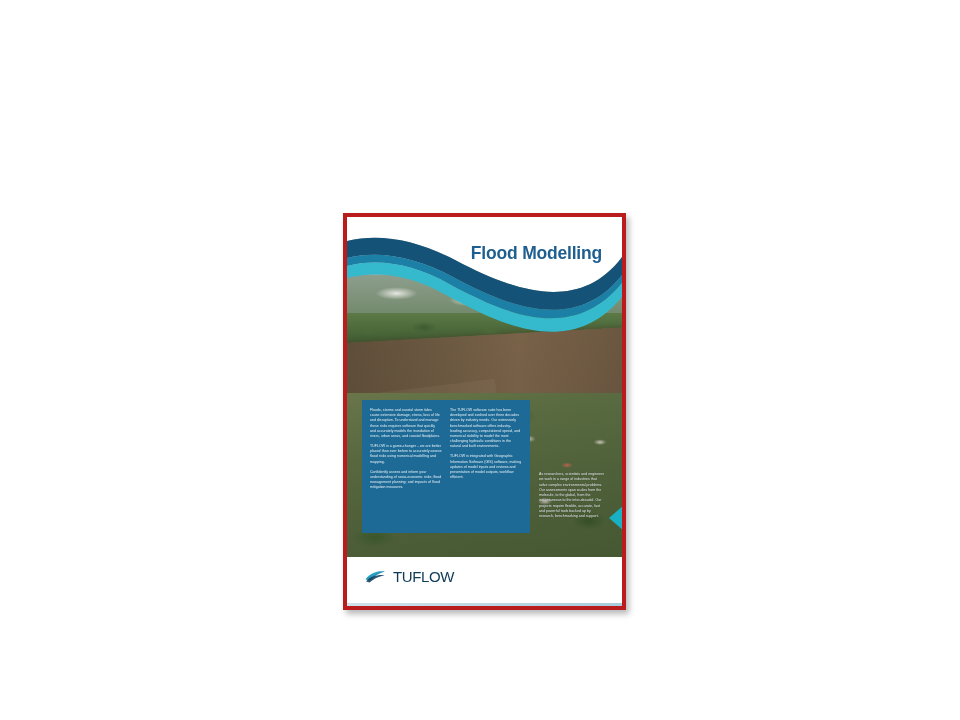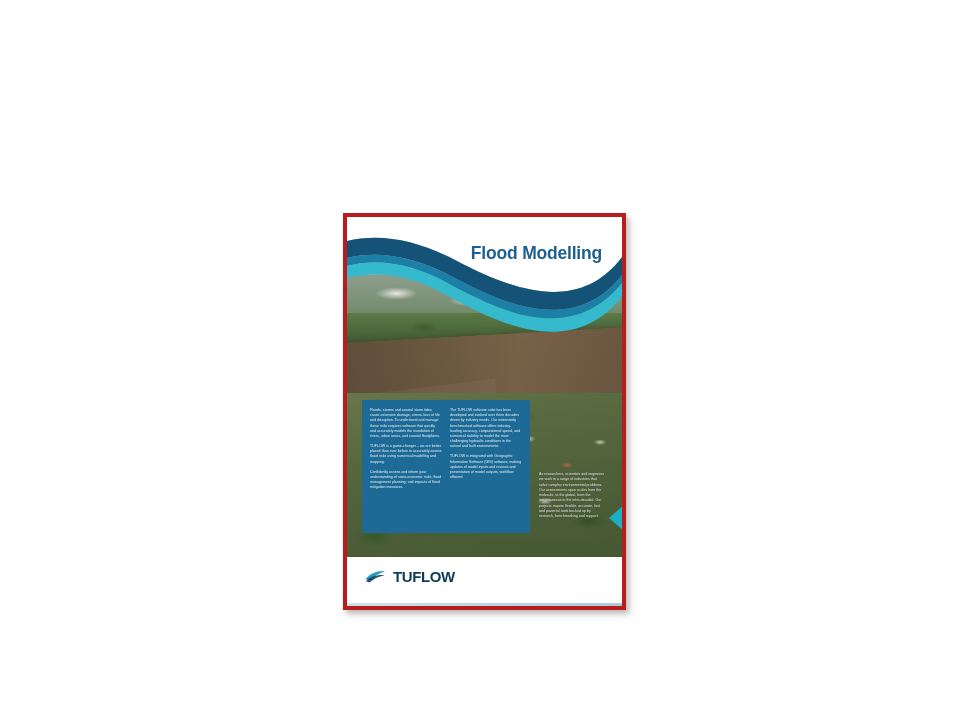--- a/index.html
+++ b/index.html
@@ -215,21 +215,21 @@
   .logo {
     position: absolute;
     left: 18px;
     top: 11px;
     display: flex;
     align-items: center;
     gap: 2px;
   }
   .logo-word {
     font-size: 15px;
-    font-weight: bold;
+    font-weight: normal;
     color: #0d3a57;
     letter-spacing: -0.4px;
     line-height: 1;
   }
   .footer-rule {
     position: absolute;
     left: 0;
     bottom: 0;
     width: 275px;
     height: 3px;

